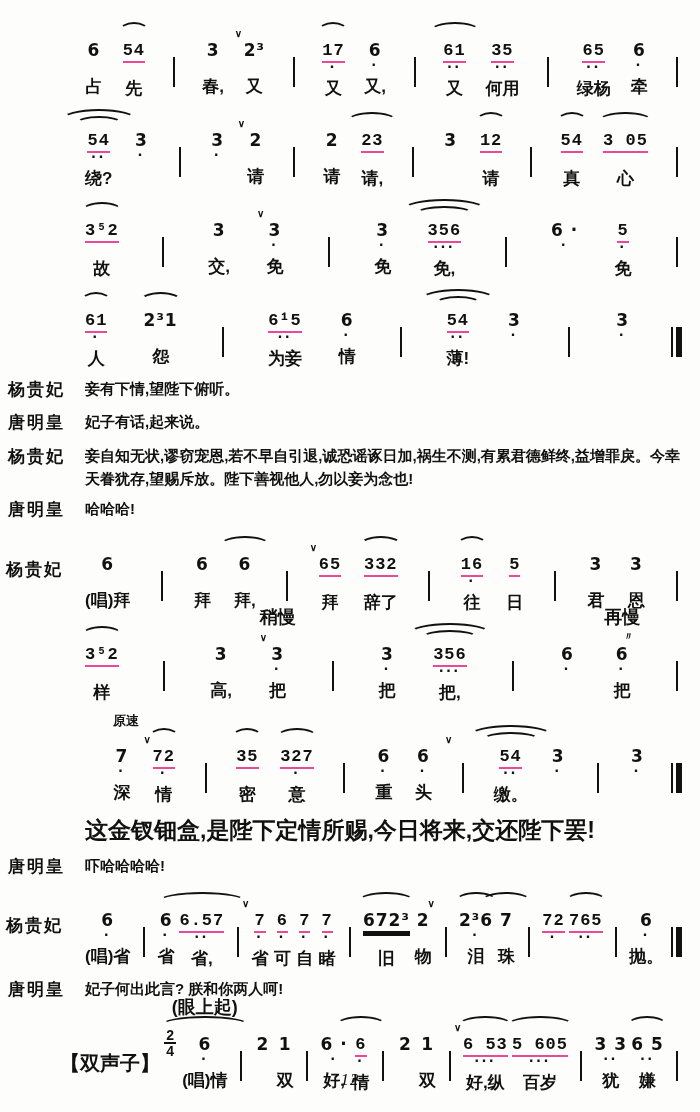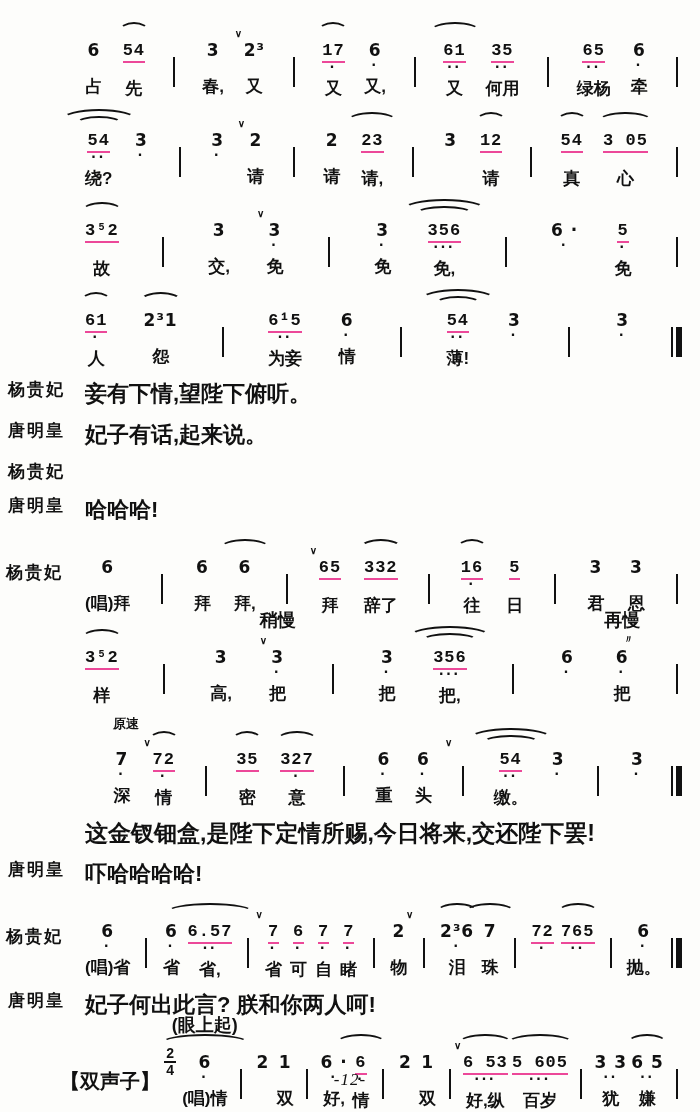--- a/index.html
+++ b/index.html
@@ -36,21 +36,21 @@
   .dots{height:11px;line-height:7px;font-size:16px;font-weight:900;letter-spacing:2px;text-align:center;}
   .lyric{font-size:17px;font-weight:700;white-space:nowrap;margin-top:3px;height:23px;letter-spacing:0px;}
   .cellbar{display:flex;flex-direction:column;align-items:center;position:relative;}
   .bar{width:2px;background:#111;height:30px;margin-top:17px;}
   .bar-final{display:flex;gap:3px;margin-top:17px;}
   .bar-final .thin{width:2px;background:#111;height:30px;}
   .bar-final .thick{width:6px;background:#111;height:30px;}
   
   .dialogue{display:flex;padding:0 10px 0 8px;margin:7px 0;line-height:1.55;}
   .speaker{flex:none;width:77px;font-weight:900;font-size:17px;letter-spacing:2px;}
-  .dtext{flex:1;font-weight:700;font-size:22px;}
+  .dtext{flex:1;font-weight:700;font-size:15px;}
   .stext{margin:7px 14px 7px 85px;font-weight:700;font-size:23px;line-height:1.5;}
   
   .footer{position:absolute;left:0;right:0;bottom:14px;height:28px;font-style:italic;}
   .pageno{position:absolute;left:0;right:0;text-align:center;font-size:17px;font-family:"Liberation Serif",serif;letter-spacing:1px;}
   .watermark{position:absolute;right:8px;bottom:0;font-size:23px;font-weight:900;letter-spacing:1px;font-family:"DejaVu Sans",sans-serif;}
 </style>
 </head>
 <body>
 
 <div id="score-body">
@@ -387,20 +387,21 @@
     <div class="dialogue">
       <span class="speaker">杨贵妃</span>
       <span class="dtext">妾有下情,望陛下俯听。</span>
     </div>
     <div class="dialogue">
       <span class="speaker">唐明皇</span>
       <span class="dtext">妃子有话,起来说。</span>
     </div>
     <div class="dialogue">
       <span class="speaker">杨贵妃</span>
+      <span class="dtext">妾自知无状,谬窃宠恩,若不早自引退,诚恐谣诼日加,祸生不测,有累君德鲜终,益增罪戾。今幸天眷犹存,望赐斥放。陛下善视他人,勿以妾为念也!</span>
     </div>
     <div class="dialogue">
       <span class="speaker">唐明皇</span>
       <span class="dtext">哈哈哈!</span>
     </div>
     <div class="music">
       <span class="line-label">杨贵妃</span>
       <div class="cells">
         <div class="cell">
           <div class="above"></div>
@@ -711,20 +712,28 @@
         </div>
         <div class="cell">
           <div class="above"></div>
           <div class="note u1">7</div>
           <div class="dots">·</div>
           <div class="lyric">睹</div>
         </div>
         <div class="cellbar">
           <div class="above"></div>
           <div class="bar"></div>
+        </div>
+        <div class="cell">
+          <div class="above">
+            <div class="arc a-small"></div>
+          </div>
+          <div class="note u2">672³</div>
+          <div class="dots"></div>
+          <div class="lyric">旧</div>
         </div>
         <div class="cell">
           <div class="above"></div>
           <div class="note">2</div>
           <div class="dots"></div>
           <div class="lyric">物</div>
         </div>
         <div class="cellbar">
           <div class="above">
             <span class="vmark">∨</span>

